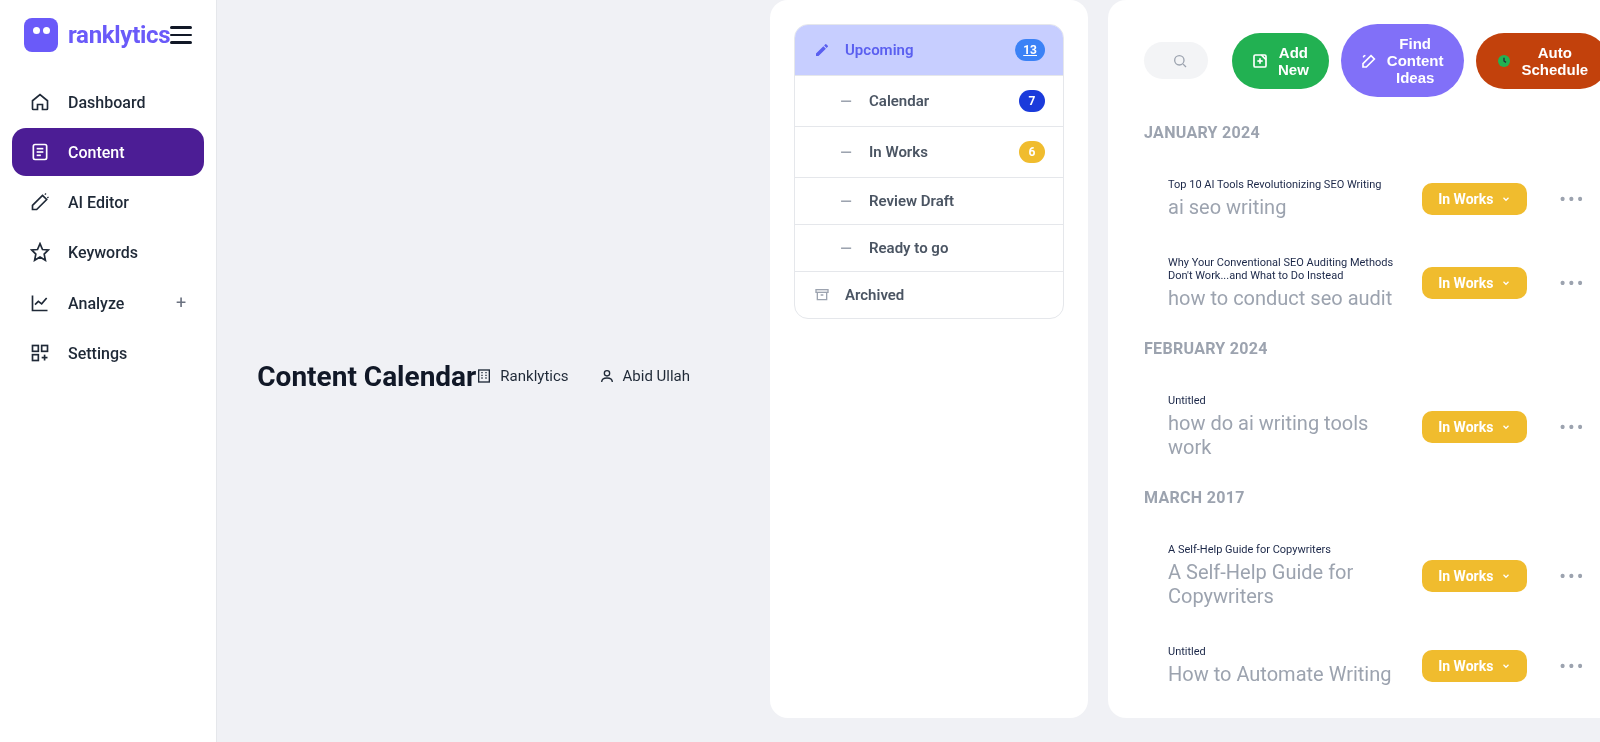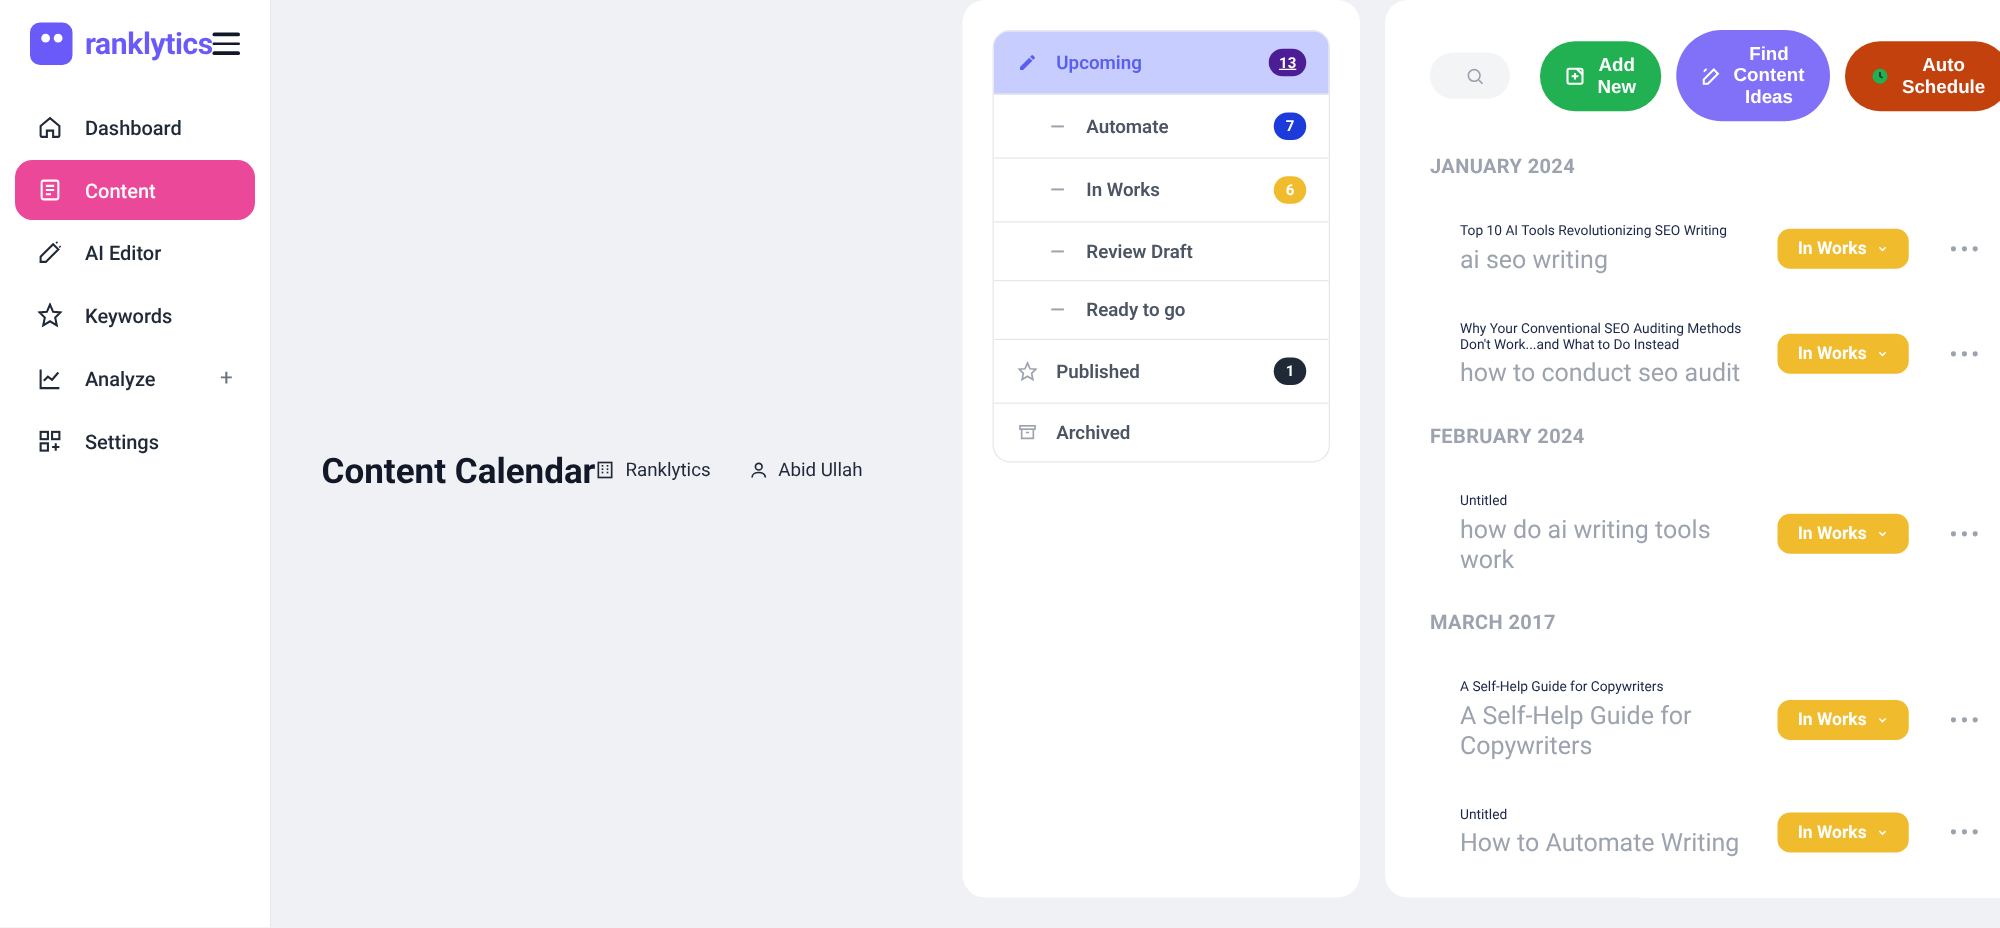--- a/index.html
+++ b/index.html
@@ -50,21 +50,21 @@
 .hamburger span {
   display: block; height: 2.5px; background: #111827; border-radius: 2px; width: 100%;
 }
 .nav { padding: 8px 12px; display: flex; flex-direction: column; gap: 2px; }
 .nav-item {
   display: flex; align-items: flex-end; gap: 18px;
   padding: 14px 18px; border-radius: 14px;
   color: #1f2937; font-size: 16px; font-weight: 500;
   cursor: pointer;
 }
-.nav-item.active { background: #ec4899; color: #ffffff; }
+.nav-item.active { background: #4c1d95; color: #ffffff; }
 .nav-item .icon { width: 20px; height: 20px; display:flex; align-items:center; justify-content:center; }
 .nav-item .trail { margin-left: auto; color:#6b7280; font-size:18px; font-weight:400; }
 
 
 .main { flex: 1; display: flex; flex-direction: row; }
 .topbar {
   display: flex; align-items: center; justify-content: space-between;
   padding: 28px 40px 18px 40px;
 }
 .page-title { font-size: 28px; font-weight: 700; color: #111827; }
@@ -87,21 +87,21 @@
 .filter-row.sub { padding-left: 42px; font-weight:600; }
 .filter-row.active { background:#c7ceff; color:#5a5ff0; border-color:#c7ceff; }
 .filter-row .fi-icon { width:18px; display:inline-flex; justify-content:center; color:#9ca3af; }
 .filter-row.active .fi-icon { color:#5a5ff0; }
 .filter-row .badge { margin-left:auto; }
 .badge {
   display:inline-flex; align-items:center; justify-content:center;
   min-width:26px; height:22px; padding:0 8px; border-radius:999px;
   font-size:12px; font-weight:700; color:#fff;
 }
-.badge.blue-light { background:#4c1d95;text-decoration:underline; }
+.badge.blue-light { background:#3b82f6;text-decoration:underline; }
 .badge.blue { background:#1b3bdb; }
 .badge.yellow { background:#f0bc2e; color:#fff; }
 .badge.dark { background:#1f2937; }
 
 .list-card {
   flex:1; background:#fff; border-radius:18px; padding: 24px 36px; overflow-y:auto;
 }
 .list-header { display:flex; align-items:center; gap:12px; margin-bottom:26px; }
 .search-box {
   display:flex; align-items:center; gap:8px;
@@ -265,44 +265,35 @@
             <span class="fi-icon">
               <svg width="16" height="16" viewBox="0 0 24 24" fill="currentColor">
                   <path d="M3 17.25V21h3.75L17.81 9.94l-3.75-3.75L3 17.25zM20.71 7.04a1 1 0 0 0 0-1.41l-2.34-2.34a1 1 0 0 0-1.41 0l-1.83 1.83 3.75 3.75 1.83-1.83z"></path>
                 </svg>
             </span>
             <span>Upcoming</span>
             <span class="badge blue-light">13</span>
           </div>
           <div class="filter-row sub">
             <span class="fi-icon">—</span>
-            <span>Automate</span>
+            <span>Calendar</span>
             <span class="badge blue">7</span>
           </div>
           <div class="filter-row sub">
             <span class="fi-icon">—</span>
             <span>In Works</span>
             <span class="badge yellow">6</span>
           </div>
           <div class="filter-row sub">
             <span class="fi-icon">—</span>
             <span>Review Draft</span>
           </div>
           <div class="filter-row sub">
             <span class="fi-icon">—</span>
             <span>Ready to go</span>
-          </div>
-          <div class="filter-row">
-            <span class="fi-icon">
-              <svg width="16" height="16" viewBox="0 0 24 24" fill="none" stroke="currentColor" stroke-width="2">
-                  <polygon points="12 2 15 9 22 9.5 17 14.5 18.5 22 12 18 5.5 22 7 14.5 2 9.5 9 9"></polygon>
-                </svg>
-            </span>
-            <span>Published</span>
-            <span class="badge dark">1</span>
           </div>
           <div class="filter-row">
             <span class="fi-icon">
               <svg width="16" height="16" viewBox="0 0 24 24" fill="none" stroke="currentColor" stroke-width="2">
                   <rect x="3" y="4" width="18" height="4"></rect>
                   <path d="M5 8v11h14V8"></path>
                   <line x1="10" y1="12" x2="14" y2="12"></line>
                 </svg>
             </span>
             <span>Archived</span>

